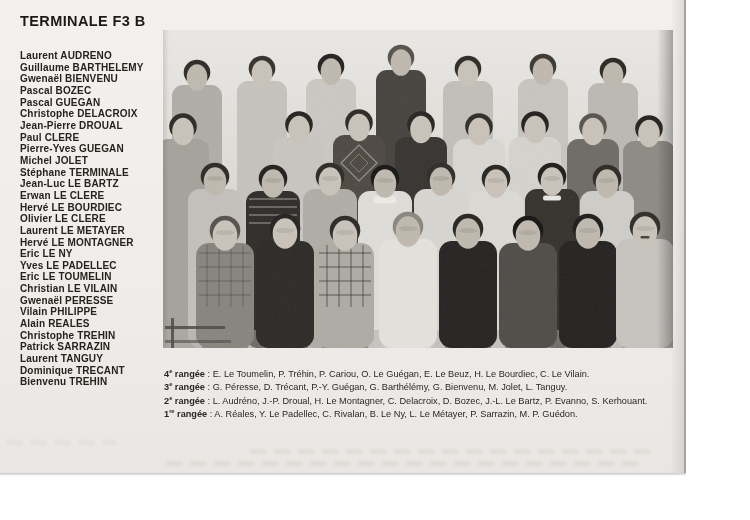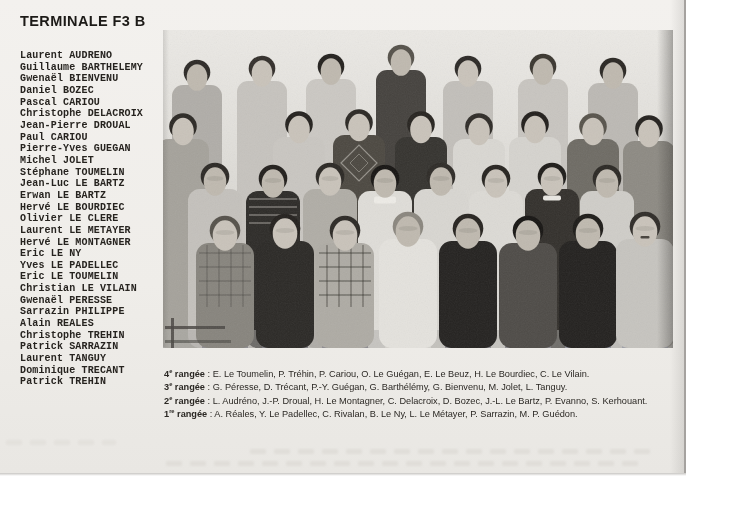--- a/index.html
+++ b/index.html
@@ -3,21 +3,21 @@
 <meta charset="utf-8">
 <style>
   html,body{margin:0;padding:0;width:750px;height:520px;background:#ffffff;overflow:hidden;
             font-family:"Liberation Sans", sans-serif;}
   .scan{position:relative;width:750px;height:370px;background:#ffffff;}
   .paper{position:absolute;left:0;top:0;width:686px;height:473px;
          background:linear-gradient(180deg,#f3f1ee 0%,#efede9 60%,#e9e7e3 100%);}
   .title{position:absolute;left:20px;top:13px;margin:0;font-size:14.5px;font-weight:700;
          letter-spacing:.4px;color:#1c1a17;}
   .roster{position:absolute;left:20px;top:50px;font-size:10px;font-weight:700;
-          line-height:11.65px;letter-spacing:.15px;color:#26231f;white-space:nowrap;font-family:Liberation Mono, monospace;}
+          line-height:11.65px;letter-spacing:.15px;color:#26231f;white-space:nowrap;}
   .photo{position:absolute;left:163px;top:30px;width:510px;height:318px;margin:0;
          box-shadow:inset 0 0 20px rgba(0,0,0,.10);}
   .photo svg{display:block;}
   .caption{position:absolute;left:164px;top:368px;width:506px;font-size:9.2px;
            line-height:13.4px;color:#2b2824;text-align:justify;}
   .caption p{margin:0;}
   .caption b{font-weight:700;}
   .caption sup{font-size:.62em;vertical-align:super;line-height:0;}
   .ghost{position:absolute;height:5px;opacity:.5;filter:blur(1px);
          background:repeating-linear-gradient(90deg,#d8d5cf 0 16px,transparent 16px 24px);}
@@ -33,46 +33,46 @@
 </head>
 <body>
 
 <div class="scan">
   <div class="paper">
     <h1 class="title">TERMINALE F3 B</h1>
     <div class="roster" id="roster">
         <div>Laurent AUDRENO</div>
         <div>Guillaume BARTHELEMY</div>
         <div>Gwenaël BIENVENU</div>
-        <div>Daniel BOZEC</div>
-        <div>Pascal CARIOU</div>
+        <div>Pascal BOZEC</div>
+        <div>Pascal GUEGAN</div>
         <div>Christophe DELACROIX</div>
         <div>Jean-Pierre DROUAL</div>
-        <div>Paul CARIOU</div>
+        <div>Paul CLERE</div>
         <div>Pierre-Yves GUEGAN</div>
         <div>Michel JOLET</div>
-        <div>Stéphane TOUMELIN</div>
+        <div>Stéphane TERMINALE</div>
         <div>Jean-Luc LE BARTZ</div>
-        <div>Erwan LE BARTZ</div>
+        <div>Erwan LE CLERE</div>
         <div>Hervé LE BOURDIEC</div>
         <div>Olivier LE CLERE</div>
         <div>Laurent LE METAYER</div>
         <div>Hervé LE MONTAGNER</div>
         <div>Eric LE NY</div>
         <div>Yves LE PADELLEC</div>
         <div>Eric LE TOUMELIN</div>
         <div>Christian LE VILAIN</div>
         <div>Gwenaël PERESSE</div>
-        <div>Sarrazin PHILIPPE</div>
+        <div>Vilain PHILIPPE</div>
         <div>Alain REALES</div>
         <div>Christophe TREHIN</div>
         <div>Patrick SARRAZIN</div>
         <div>Laurent TANGUY</div>
         <div>Dominique TRECANT</div>
-        <div>Patrick TREHIN</div>
+        <div>Bienvenu TREHIN</div>
       </div>
     <figure class="photo" id="photo" aria-label="Black-and-white class group photograph, four rows of students standing in front of a light wall">
         <svg viewBox="0 0 510 318" width="100%" height="100%">
           <defs>
             <linearGradient id="wg" x1="0" y1="0" x2="0" y2="1">
               <stop offset="0%" stop-color="#ebe9e5"></stop>
               <stop offset="55%" stop-color="#dbd9d4"></stop>
               <stop offset="100%" stop-color="#c8c6c1"></stop>
             </linearGradient>
             <linearGradient id="rg" x1="0" y1="0" x2="1" y2="0">

